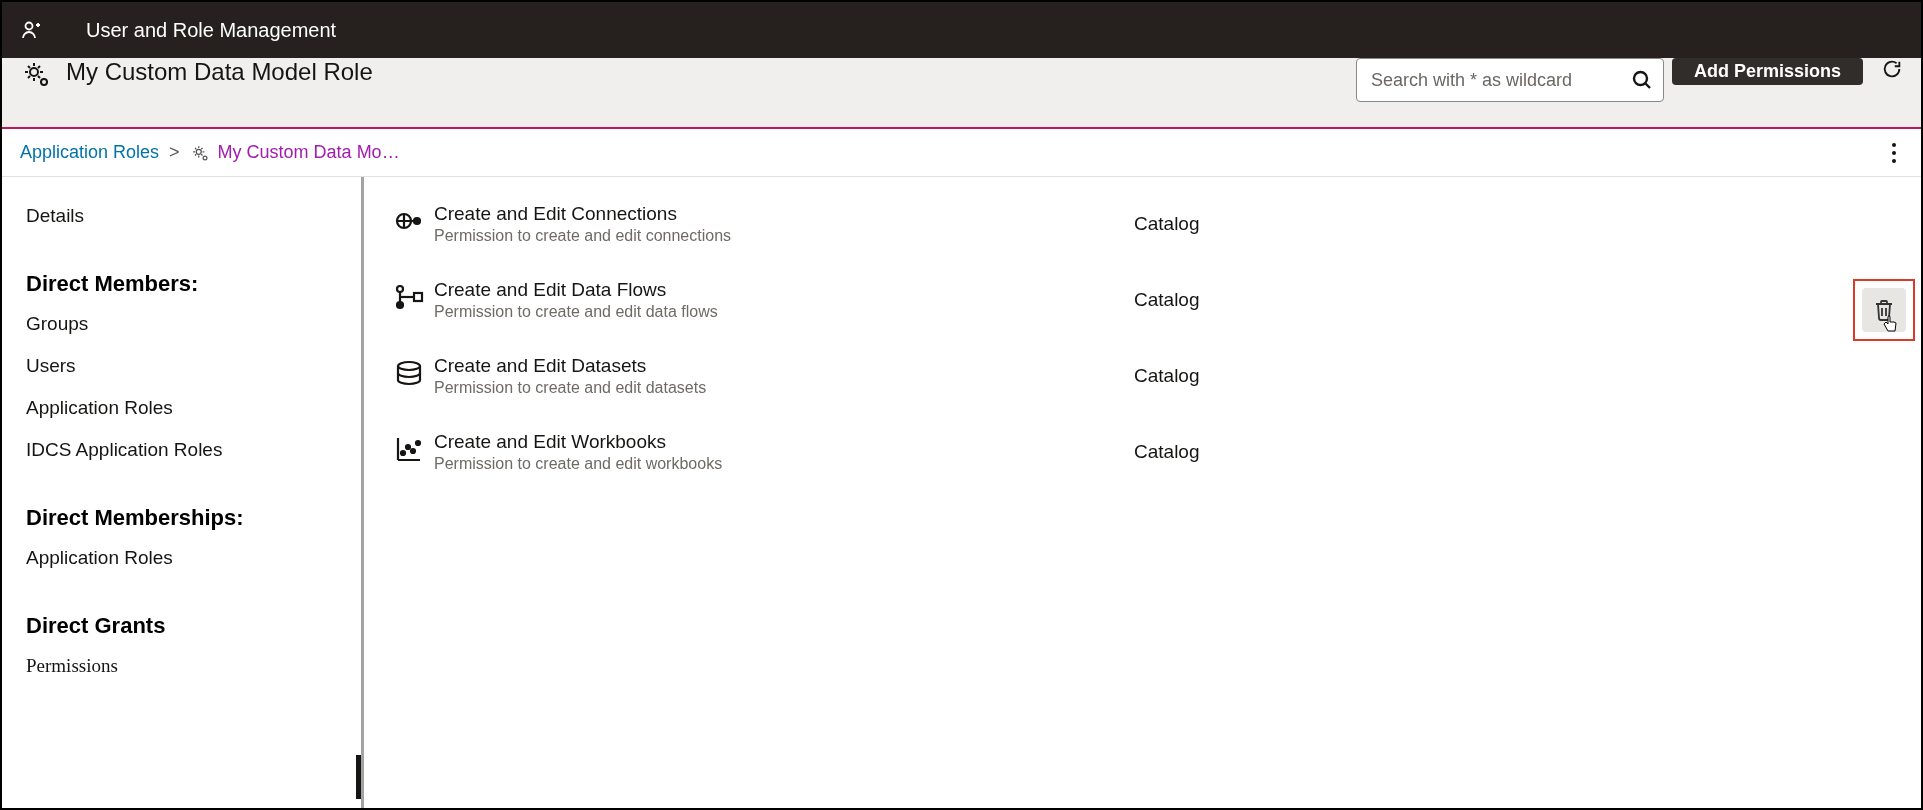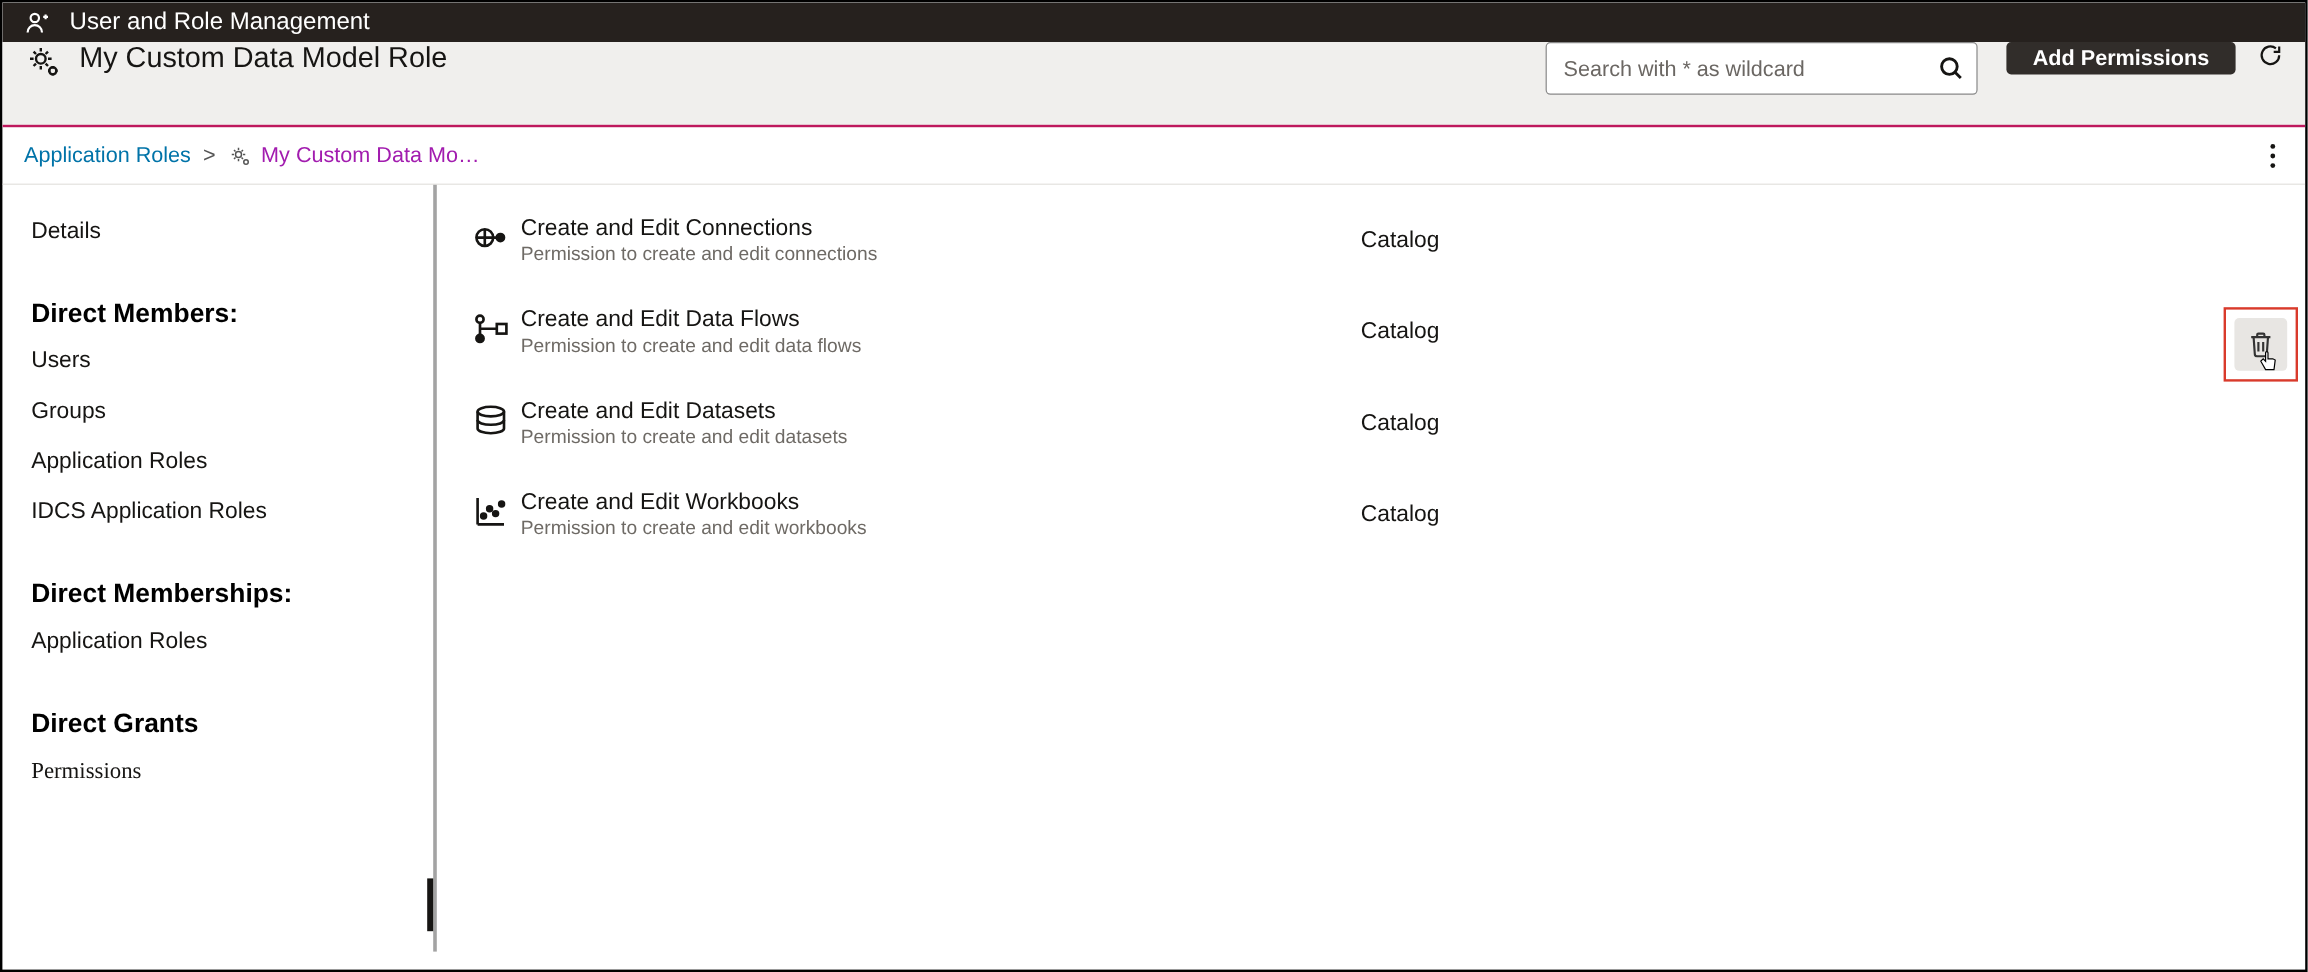--- a/index.html
+++ b/index.html
@@ -8,26 +8,27 @@
     background: #fff;
     width: 1923px;
     height: 810px;
     border: 2px solid #000;
     overflow: hidden;
   }
   
   .titlebar {
     background: #26211e;
     color: #fff;
-    height: 33px;
+    height: 56px;
     display: flex;
     align-items: center;
     padding: 0 18px;
     font-size: 20px;
     font-weight: 400;
+    gap: 28px;
   }
   .titlebar .usr-icon { margin-right: 14px; display:inline-flex; }
 
   
   .subheader {
     background: #f0efed;
     border-bottom: 2px solid #be185d;
     height: 71px;
     display: flex;
     align-items: flex-start;
@@ -36,22 +37,22 @@
   .subheader .gear-icon { margin-right: 14px; }
   .subheader .title {
     font-size: 24px;
     font-weight: 500;
     color: #161513;
     flex: 0 0 auto;
   }
   .subheader .spacer { flex: 1; }
   .search-wrap {
     position: relative;
-    width: 360px;
-    margin-right: 24px;
+    width: 308px;
+    margin-right: 8px;
   }
   .search-input {
     width: 100%;
     height: 44px;
     border: 1px solid #888;
     border-radius: 4px;
     padding: 0 48px 0 14px;
     font-size: 18px;
     color: #333;
     background:#fff;
@@ -239,22 +240,22 @@
     </svg>
   </span>
 </div>
 
 <div class="content">
 
   <div class="sidebar">
     <div class="side-item">Details</div>
 
     <div class="side-heading">Direct Members:</div>
+    <div class="side-item">Groups</div>
     <div class="side-item">Users</div>
-    <div class="side-item">Groups</div>
     <div class="side-item">Application Roles</div>
     <div class="side-item">IDCS Application Roles</div>
 
     <div class="side-heading">Direct Memberships:</div>
     <div class="side-item">Application Roles</div>
 
     <div class="side-heading">Direct Grants</div>
     <div class="side-item selected">Permissions</div>
     <div class="selected-marker" style="top:578px;height:44px;"></div>
   </div>

